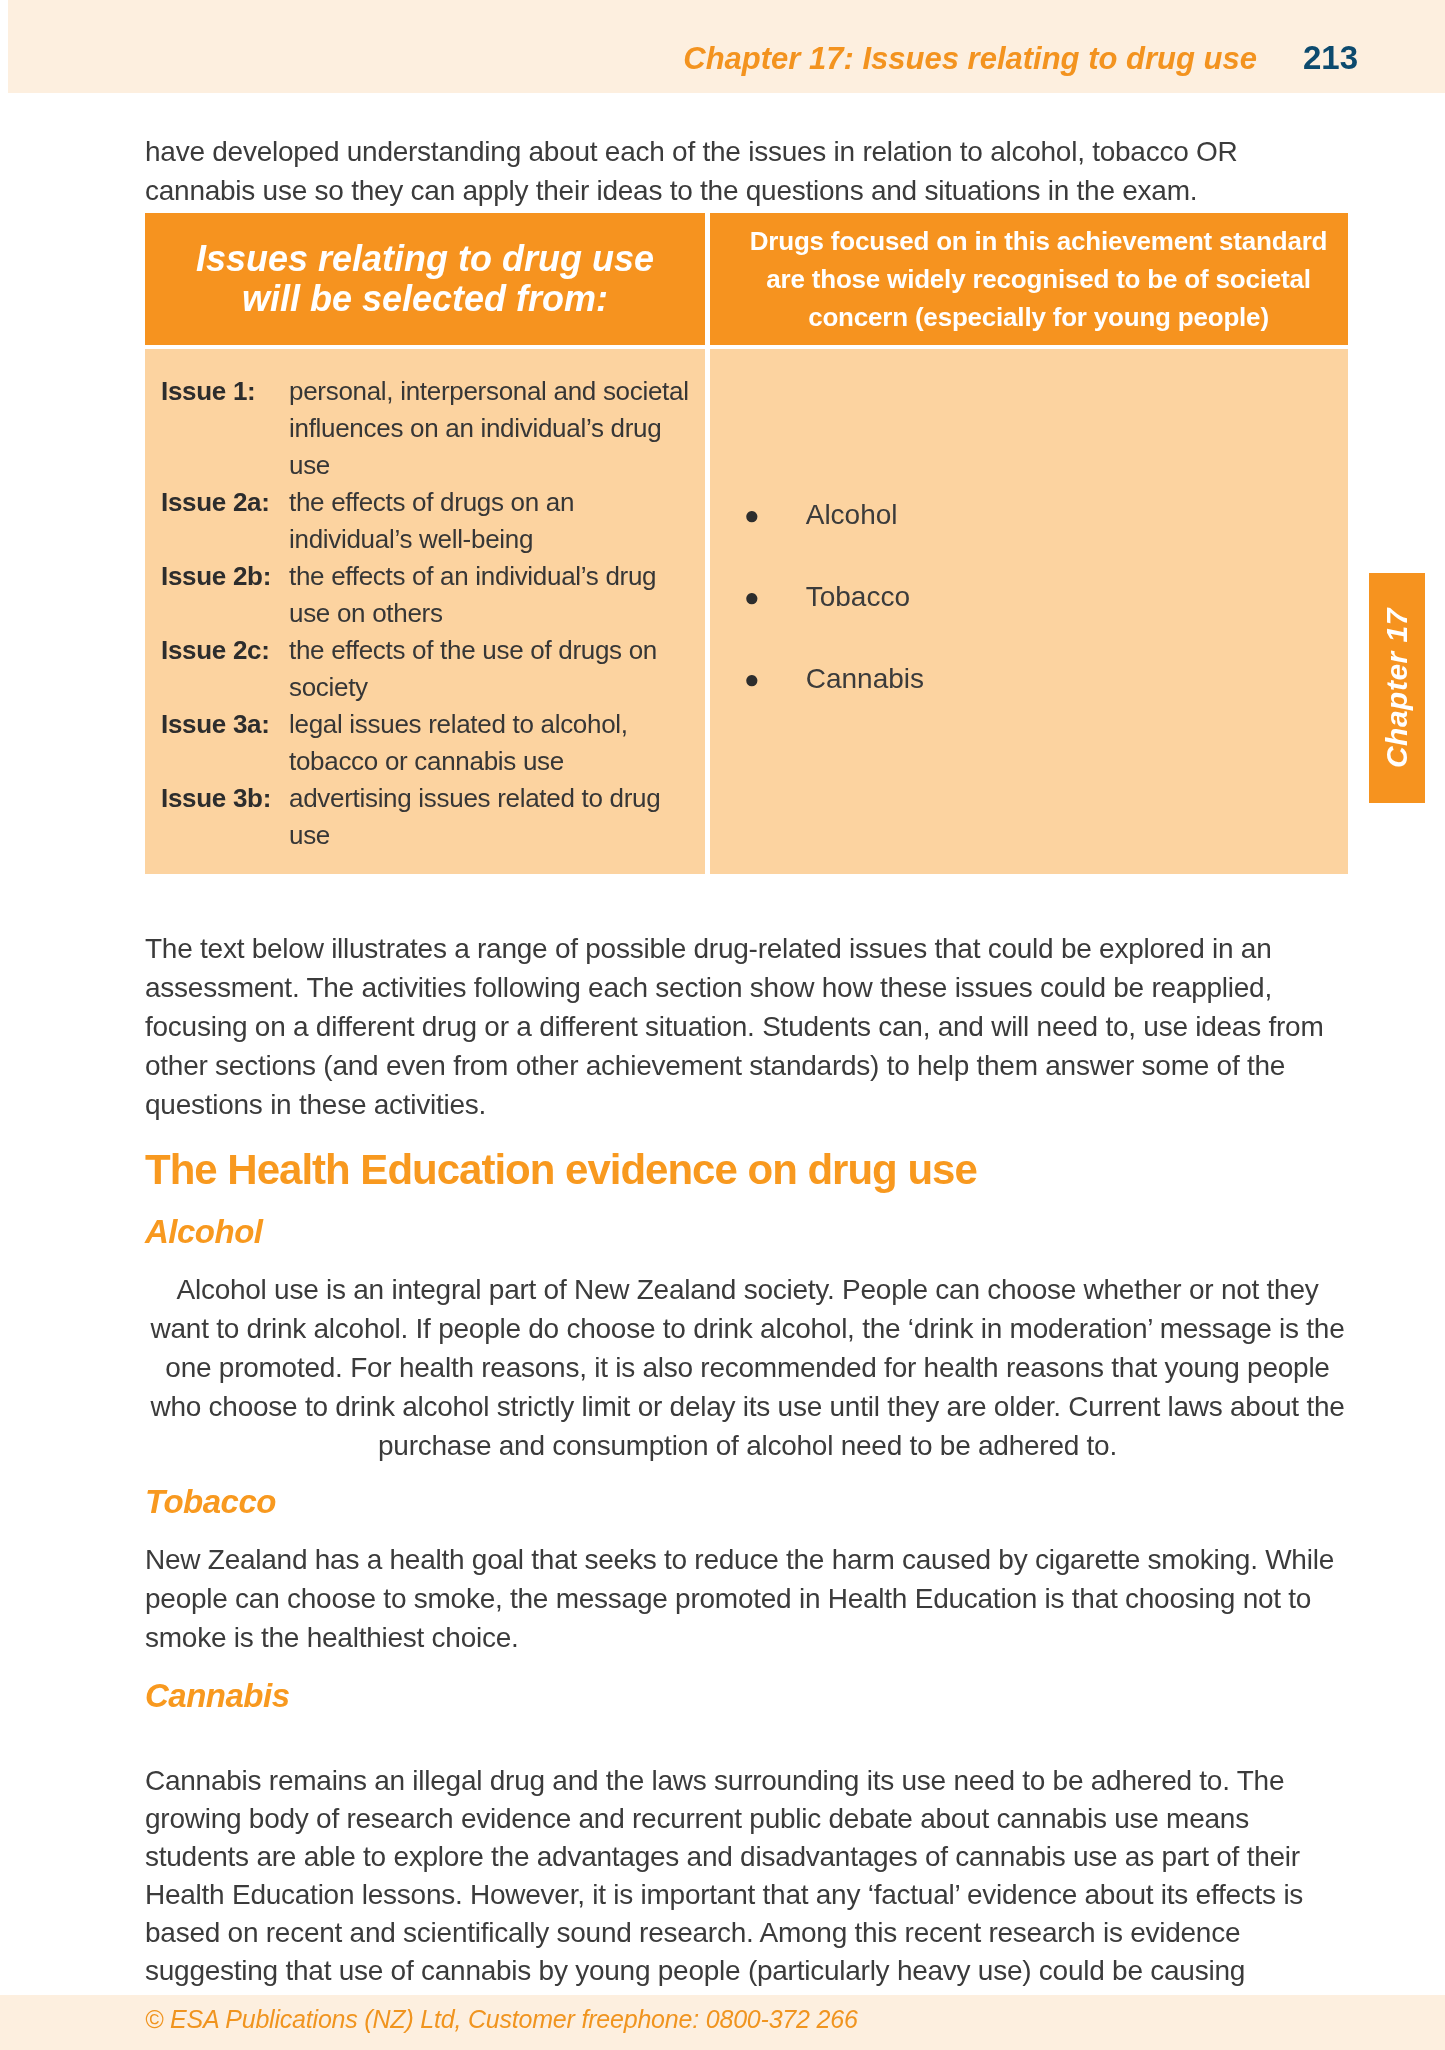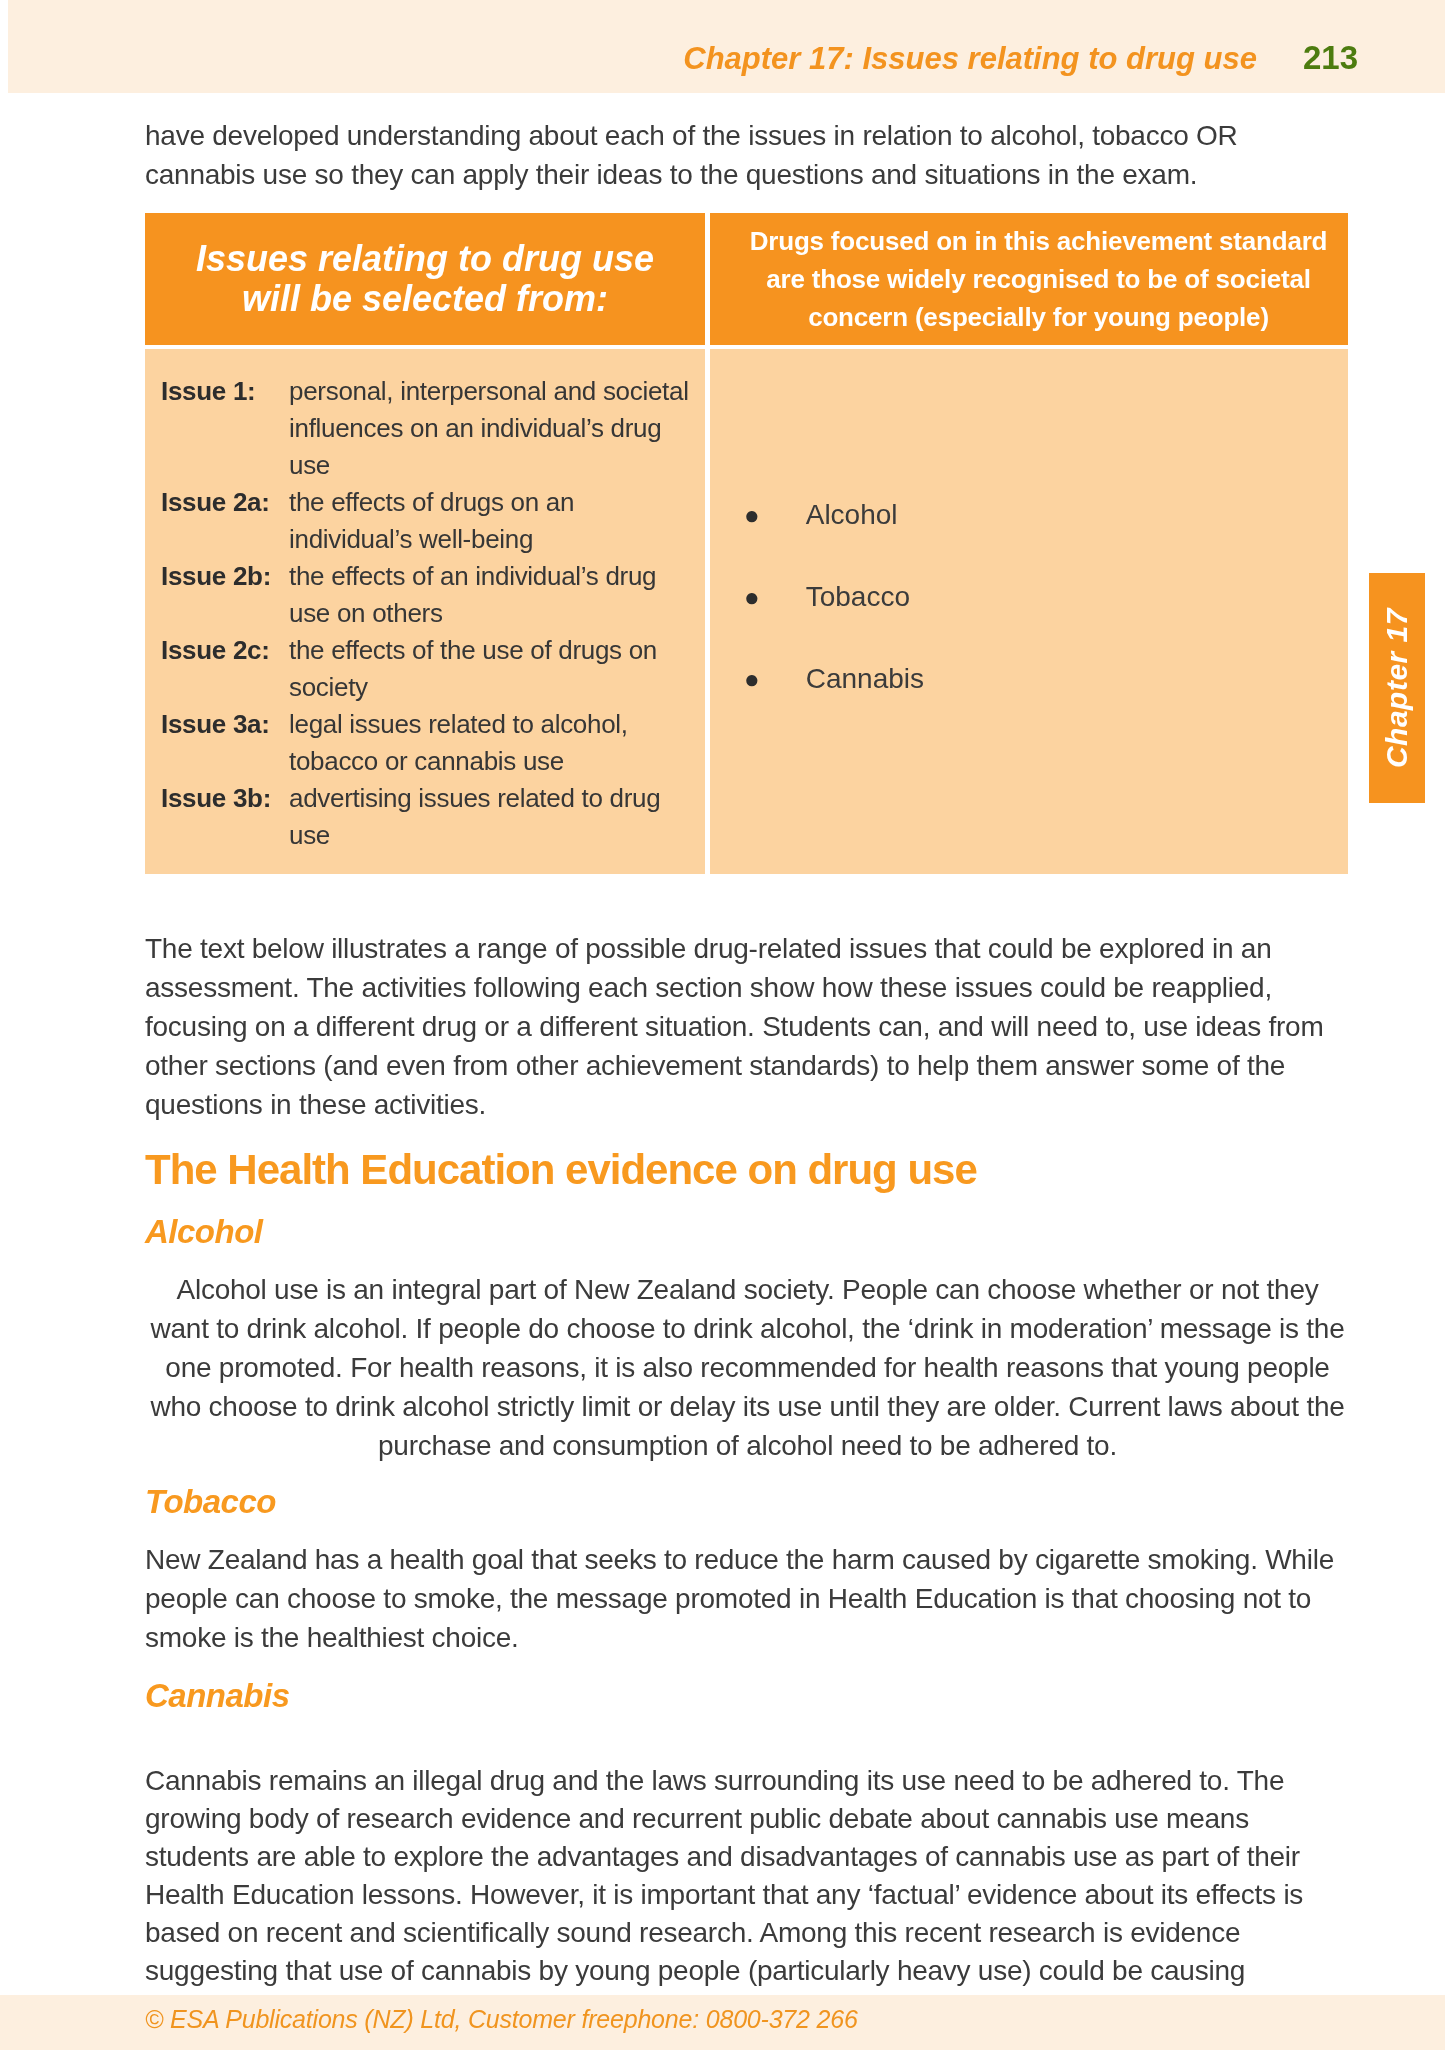--- a/index.html
+++ b/index.html
@@ -13,21 +13,21 @@
   .top-band {
     position:absolute; left:8px; top:0; width:1445px; height:93px;
     background:#fdefdf; box-sizing:border-box;
     display:flex; justify-content:flex-end; align-items:flex-end;
     padding:0 95px 16px 0; gap:46px;
   }
   .running-header {
     color:#f3931f; font-style:italic; font-weight:bold; font-size:31px;
     white-space:nowrap;
   }
-  .page-number { color:#4d7c0f; font-weight:bold; font-size:33px;margin-top:16px; }
+  .page-number { color:#0c4a6e; font-weight:bold; font-size:33px;margin-top:16px; }
 
   
   .para {
     position:absolute; left:145px; width:1205px;
     font-size:28px; line-height:39px; letter-spacing:-0.25px;
     color:#3b3b3b; text-align:left;
   }
 
   
   .drug-table {
@@ -74,21 +74,21 @@
     font-size:42px; font-weight:bold; color:#f8991f; letter-spacing:-1px;
   }
   .sub-heading {
     position:absolute; left:145px;
     font-size:33px; font-weight:bold; font-style:italic; color:#f8991f;
     letter-spacing:-0.5px;
   }
   #sub-alcohol  { top:1186px; }
   #sub-tobacco  { top:1456px; }
   #sub-cannabis { top:1650px; }
-  #para-intro    { top:88px; }
+  #para-intro    { top:104px; }
   #para-between  { top:901px; }
   #para-alcohol  { top:1242px;text-align:center; }
   #para-tobacco  { top:1512px; }
   #para-cannabis { top:1734px; line-height:38px; }
 
   
   .footer-band {
     position:absolute; left:0; top:1995px; width:1445px; height:55px;
     background:#fdefdf; box-sizing:border-box; padding:10px 8px 0 145px;
   }

